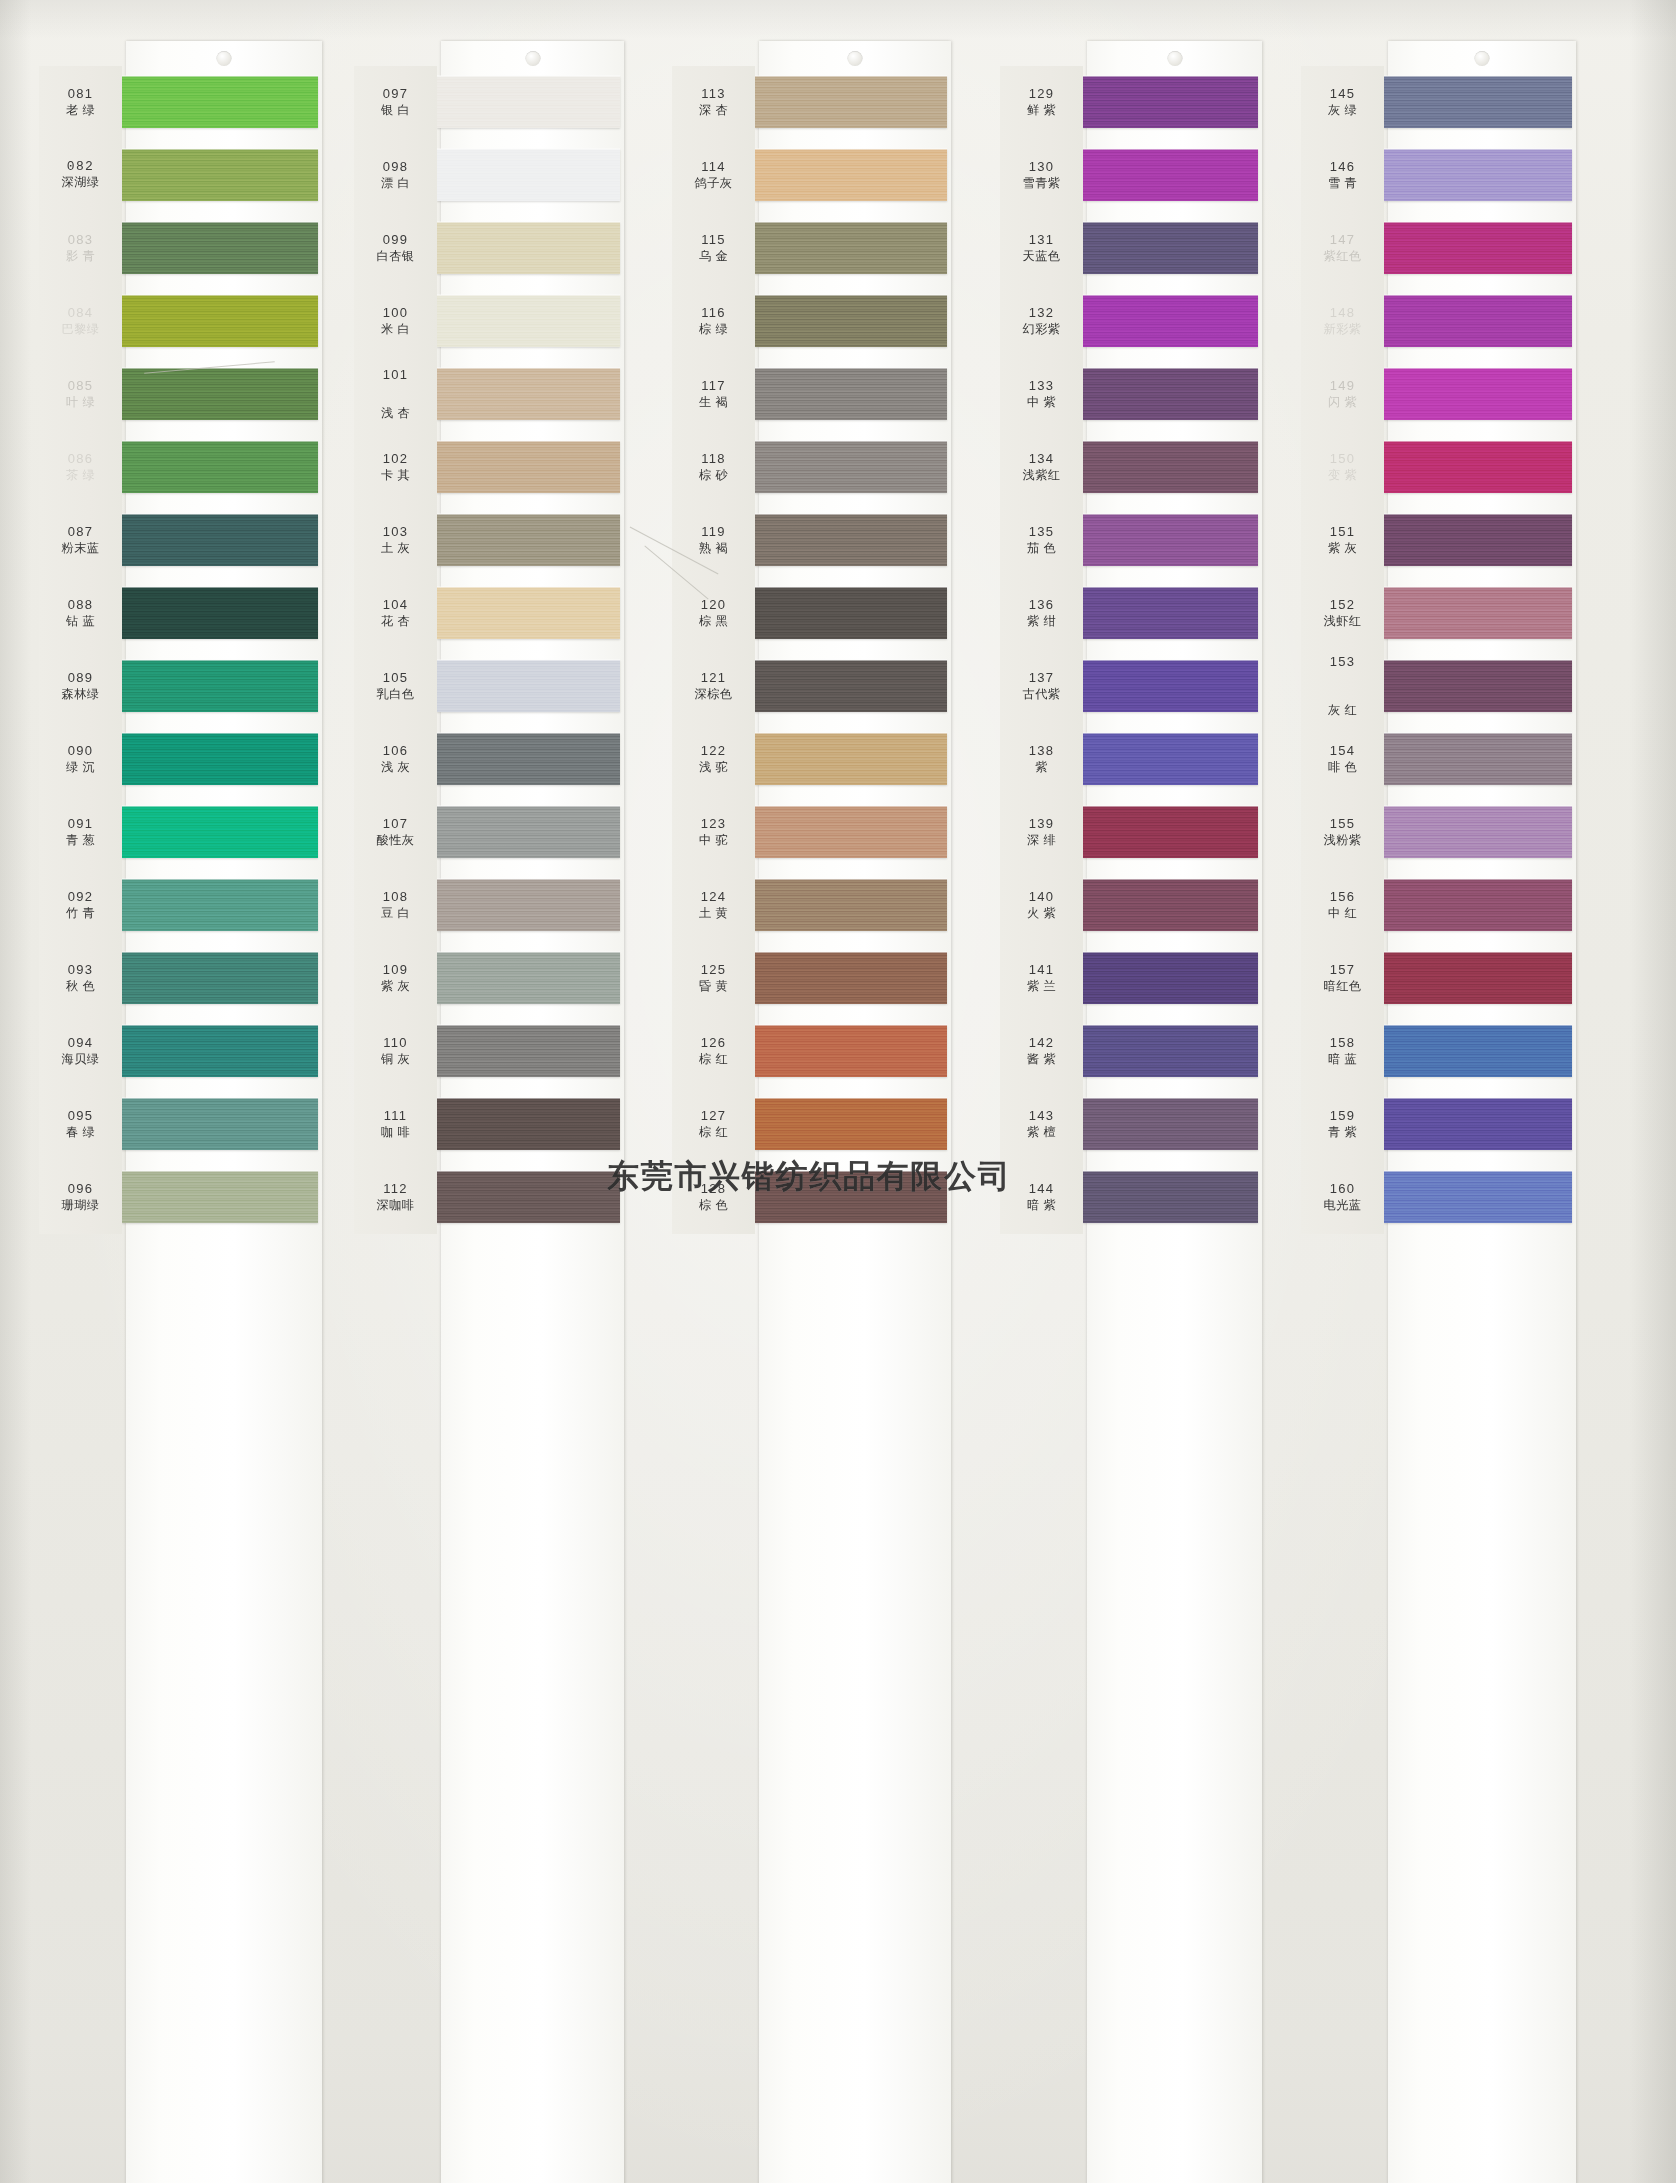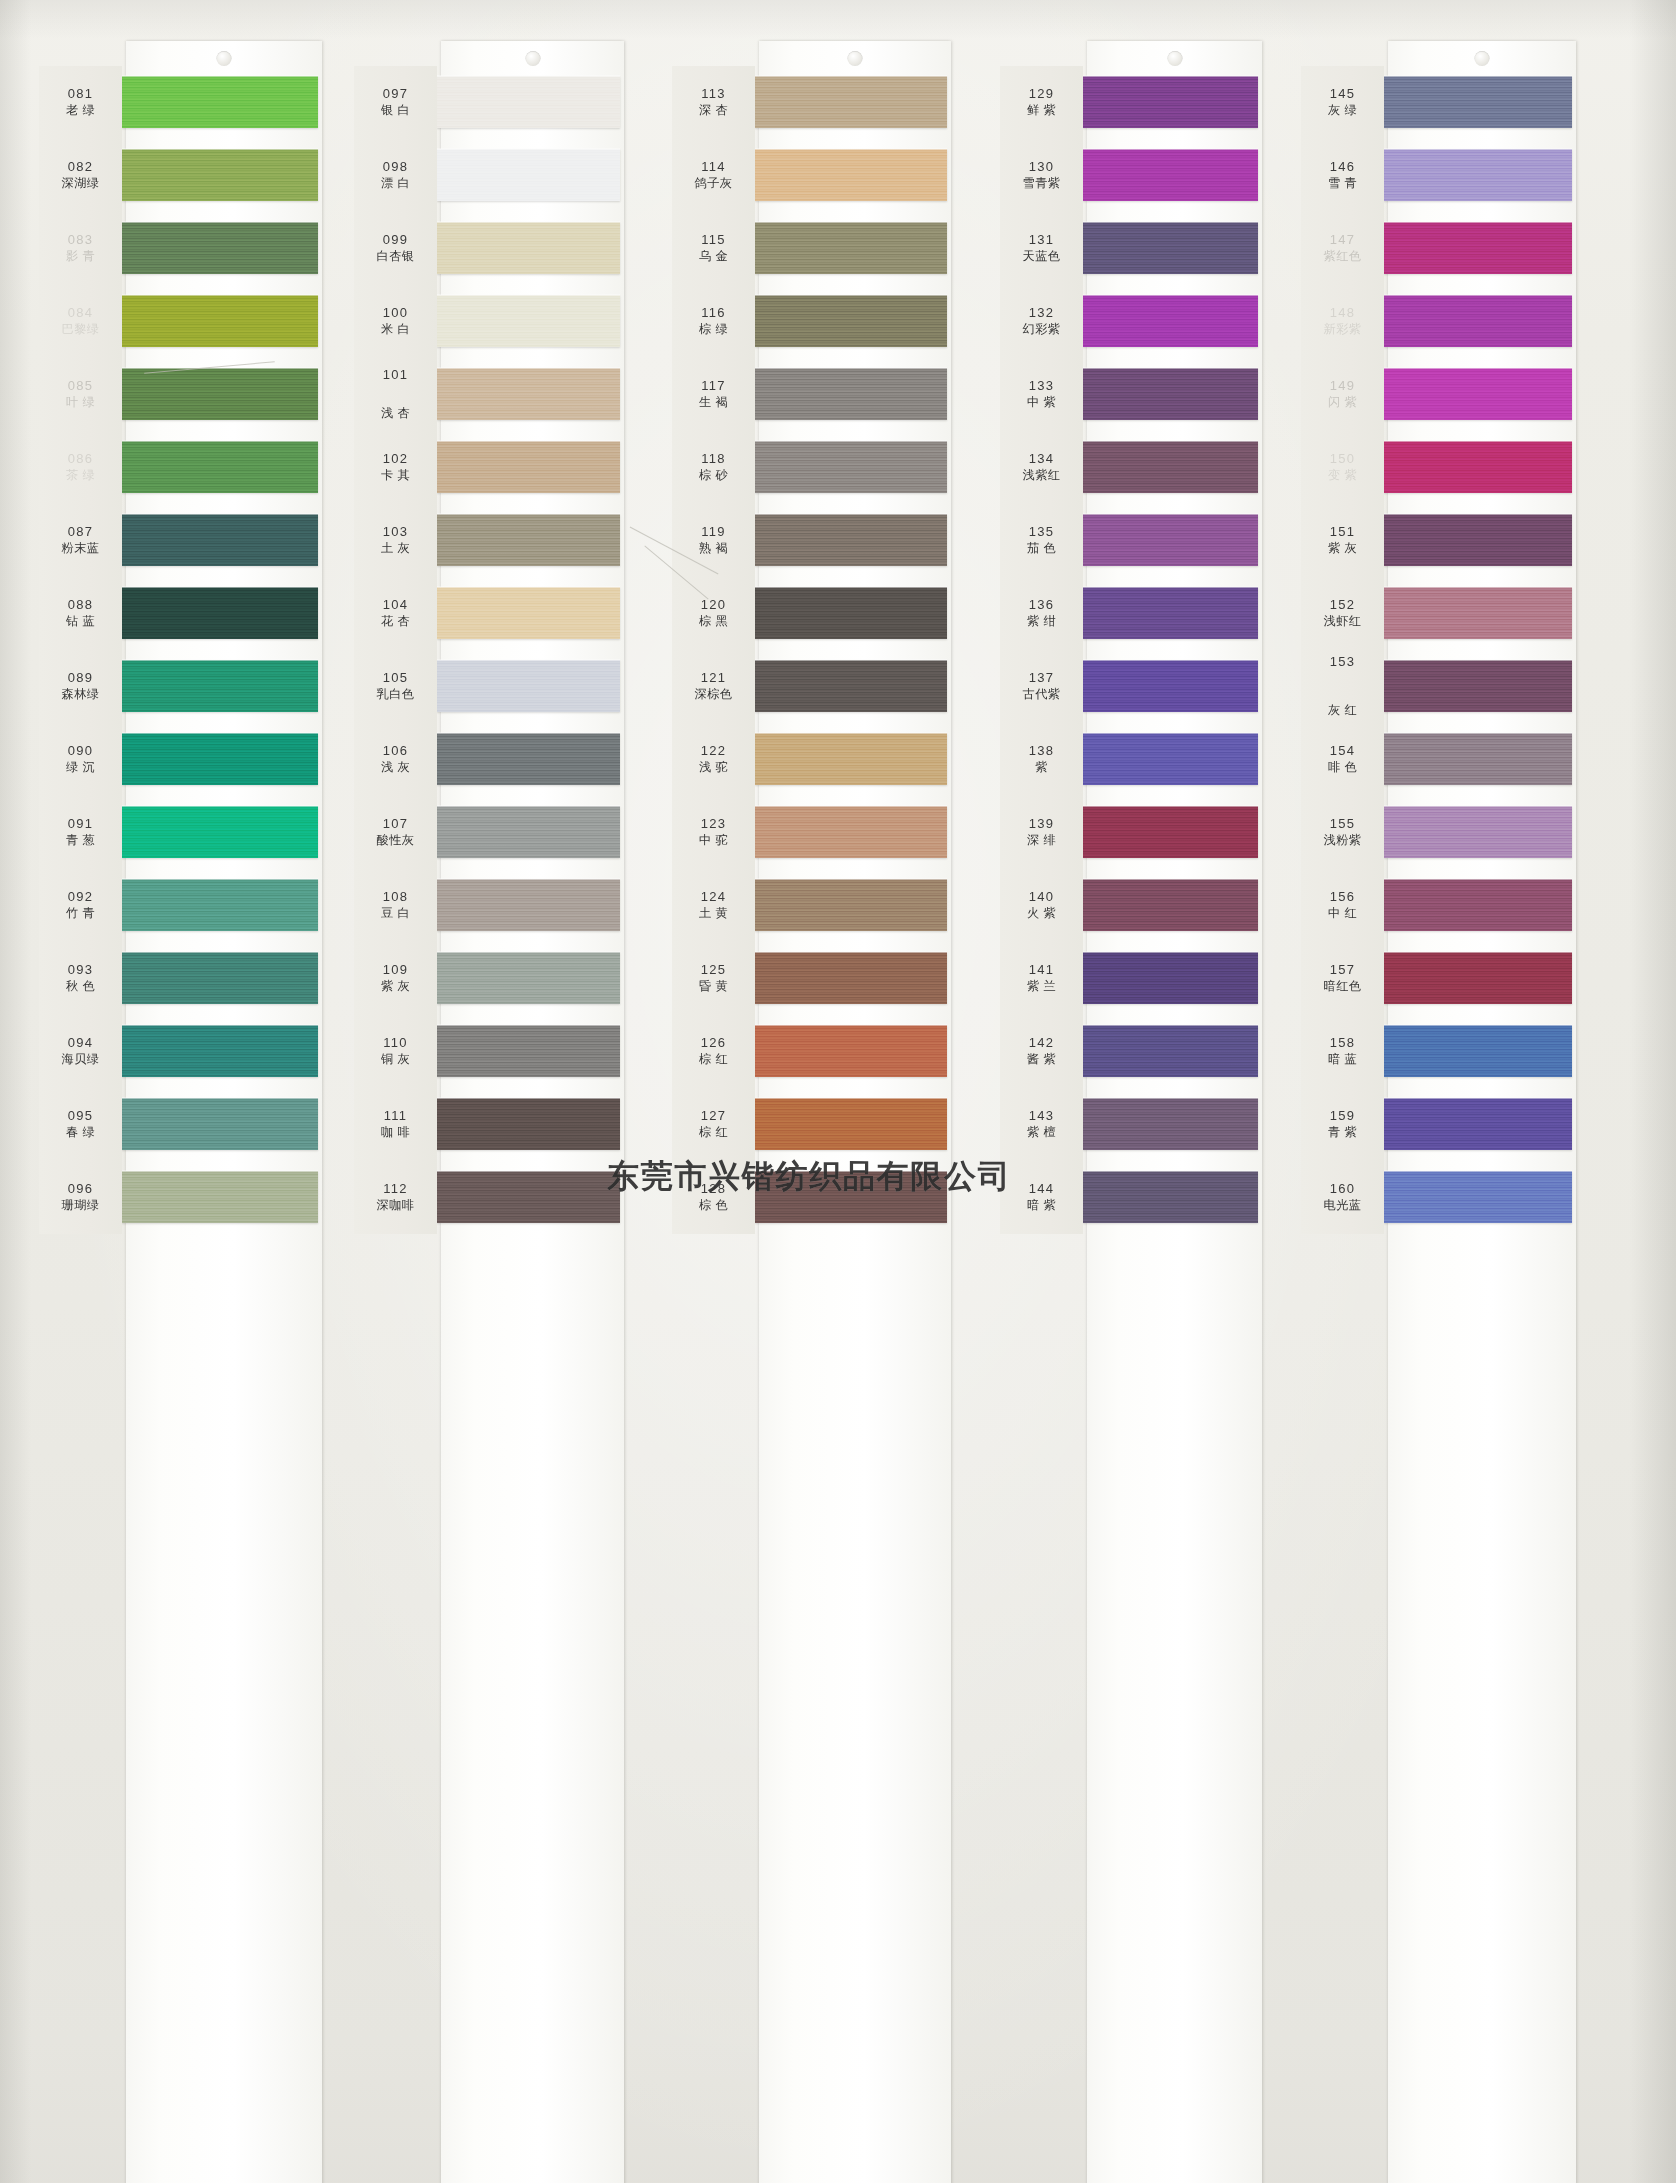--- a/index.html
+++ b/index.html
@@ -133,21 +133,21 @@
           <div class="row">
             <div class="label" style="flex-basis: 83px; width: 83px;">
               <div class="code">081</div>
               <div class="cname ">老 绿</div>
             </div>
             <div class="swatchwrap">
               <div class="swatch" title="081 老 绿" style="background: rgb(108, 194, 74); width: 196px;"></div>
             </div>
           </div>
           <div class="row">
-            <div class="label" style="flex-basis: 83px; width: 83px;">
+            <div class="label" style="flex-basis: 83px; width: 83px; font-family: Liberation Mono, monospace;">
               <div class="code">082</div>
               <div class="cname">深湖绿</div>
             </div>
             <div class="swatchwrap">
               <div class="swatch" title="082 深湖绿" style="background: rgb(138, 168, 83); width: 196px;"></div>
             </div>
           </div>
           <div class="row faded">
             <div class="label" style="flex-basis: 83px; width: 83px;">
               <div class="code">083</div>

